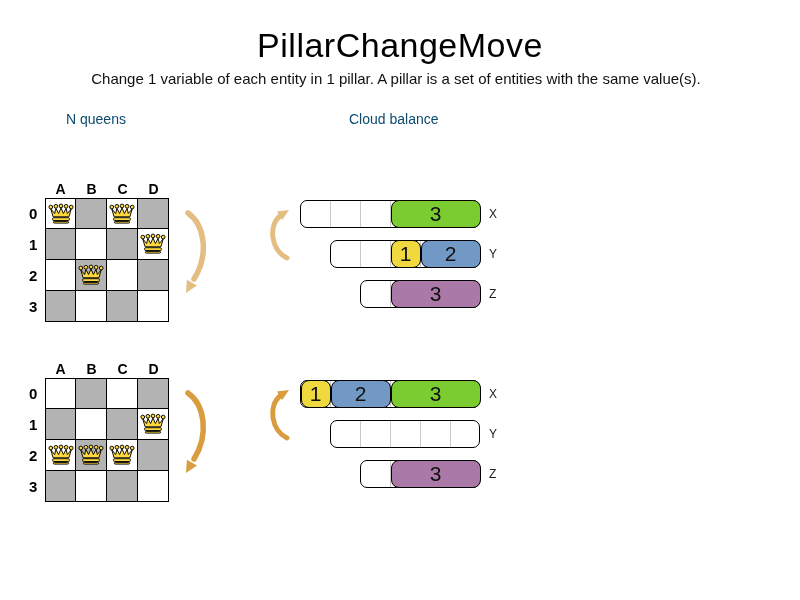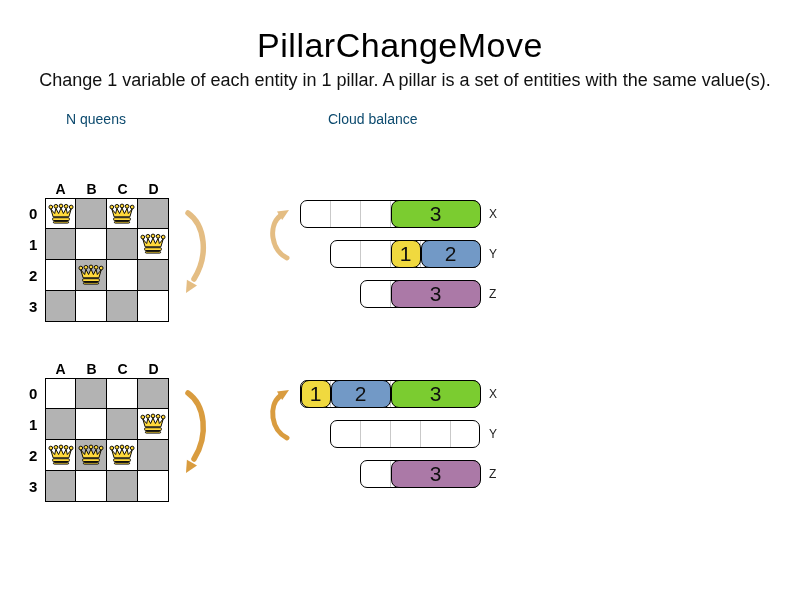--- a/index.html
+++ b/index.html
@@ -1,26 +1,26 @@
 <!DOCTYPE html>
 <html><head>
 <meta charset="utf-8">
 <style>
   html,body{margin:0;padding:0;background:#fff;}
   #stage{position:relative;width:800px;height:600px;background:#fff;overflow:hidden;
          font-family:"Liberation Sans",sans-serif;color:#000;padding-left:24px;}
 
   .title{position:absolute;left:0;top:26px;width:800px;text-align:center;
          font-size:34px;font-weight:400;letter-spacing:.5px;}
-  .subtitle{position:absolute;left:9px;top:70px;width:792px;text-align:center;
-            font-size:18px;color:#111;}
+  .subtitle{position:absolute;left:0;top:70px;width:792px;text-align:center;
+            font-size:15px;color:#111;}
 
   .section-label{position:absolute;font-size:14px;color:#0c4a6e;}
   .lbl-nqueens{left:66px;top:111px;}
-  .lbl-cloud{left:328px;top:111px;}
+  .lbl-cloud{left:349px;top:111px;}
 
   
   .board{position:absolute;display:grid;
          grid-template-columns:16px repeat(4,31px);
          grid-template-rows:17px repeat(4,31px);}
   .board-1{left:29px;top:181px;}
   .board-2{left:29px;top:361px;}
   .bcol{display:flex;align-items:flex-end;justify-content:center;
         font-size:14px;font-weight:700;padding-bottom:1px;}
   .brow{display:flex;align-items:center;justify-content:flex-start;

